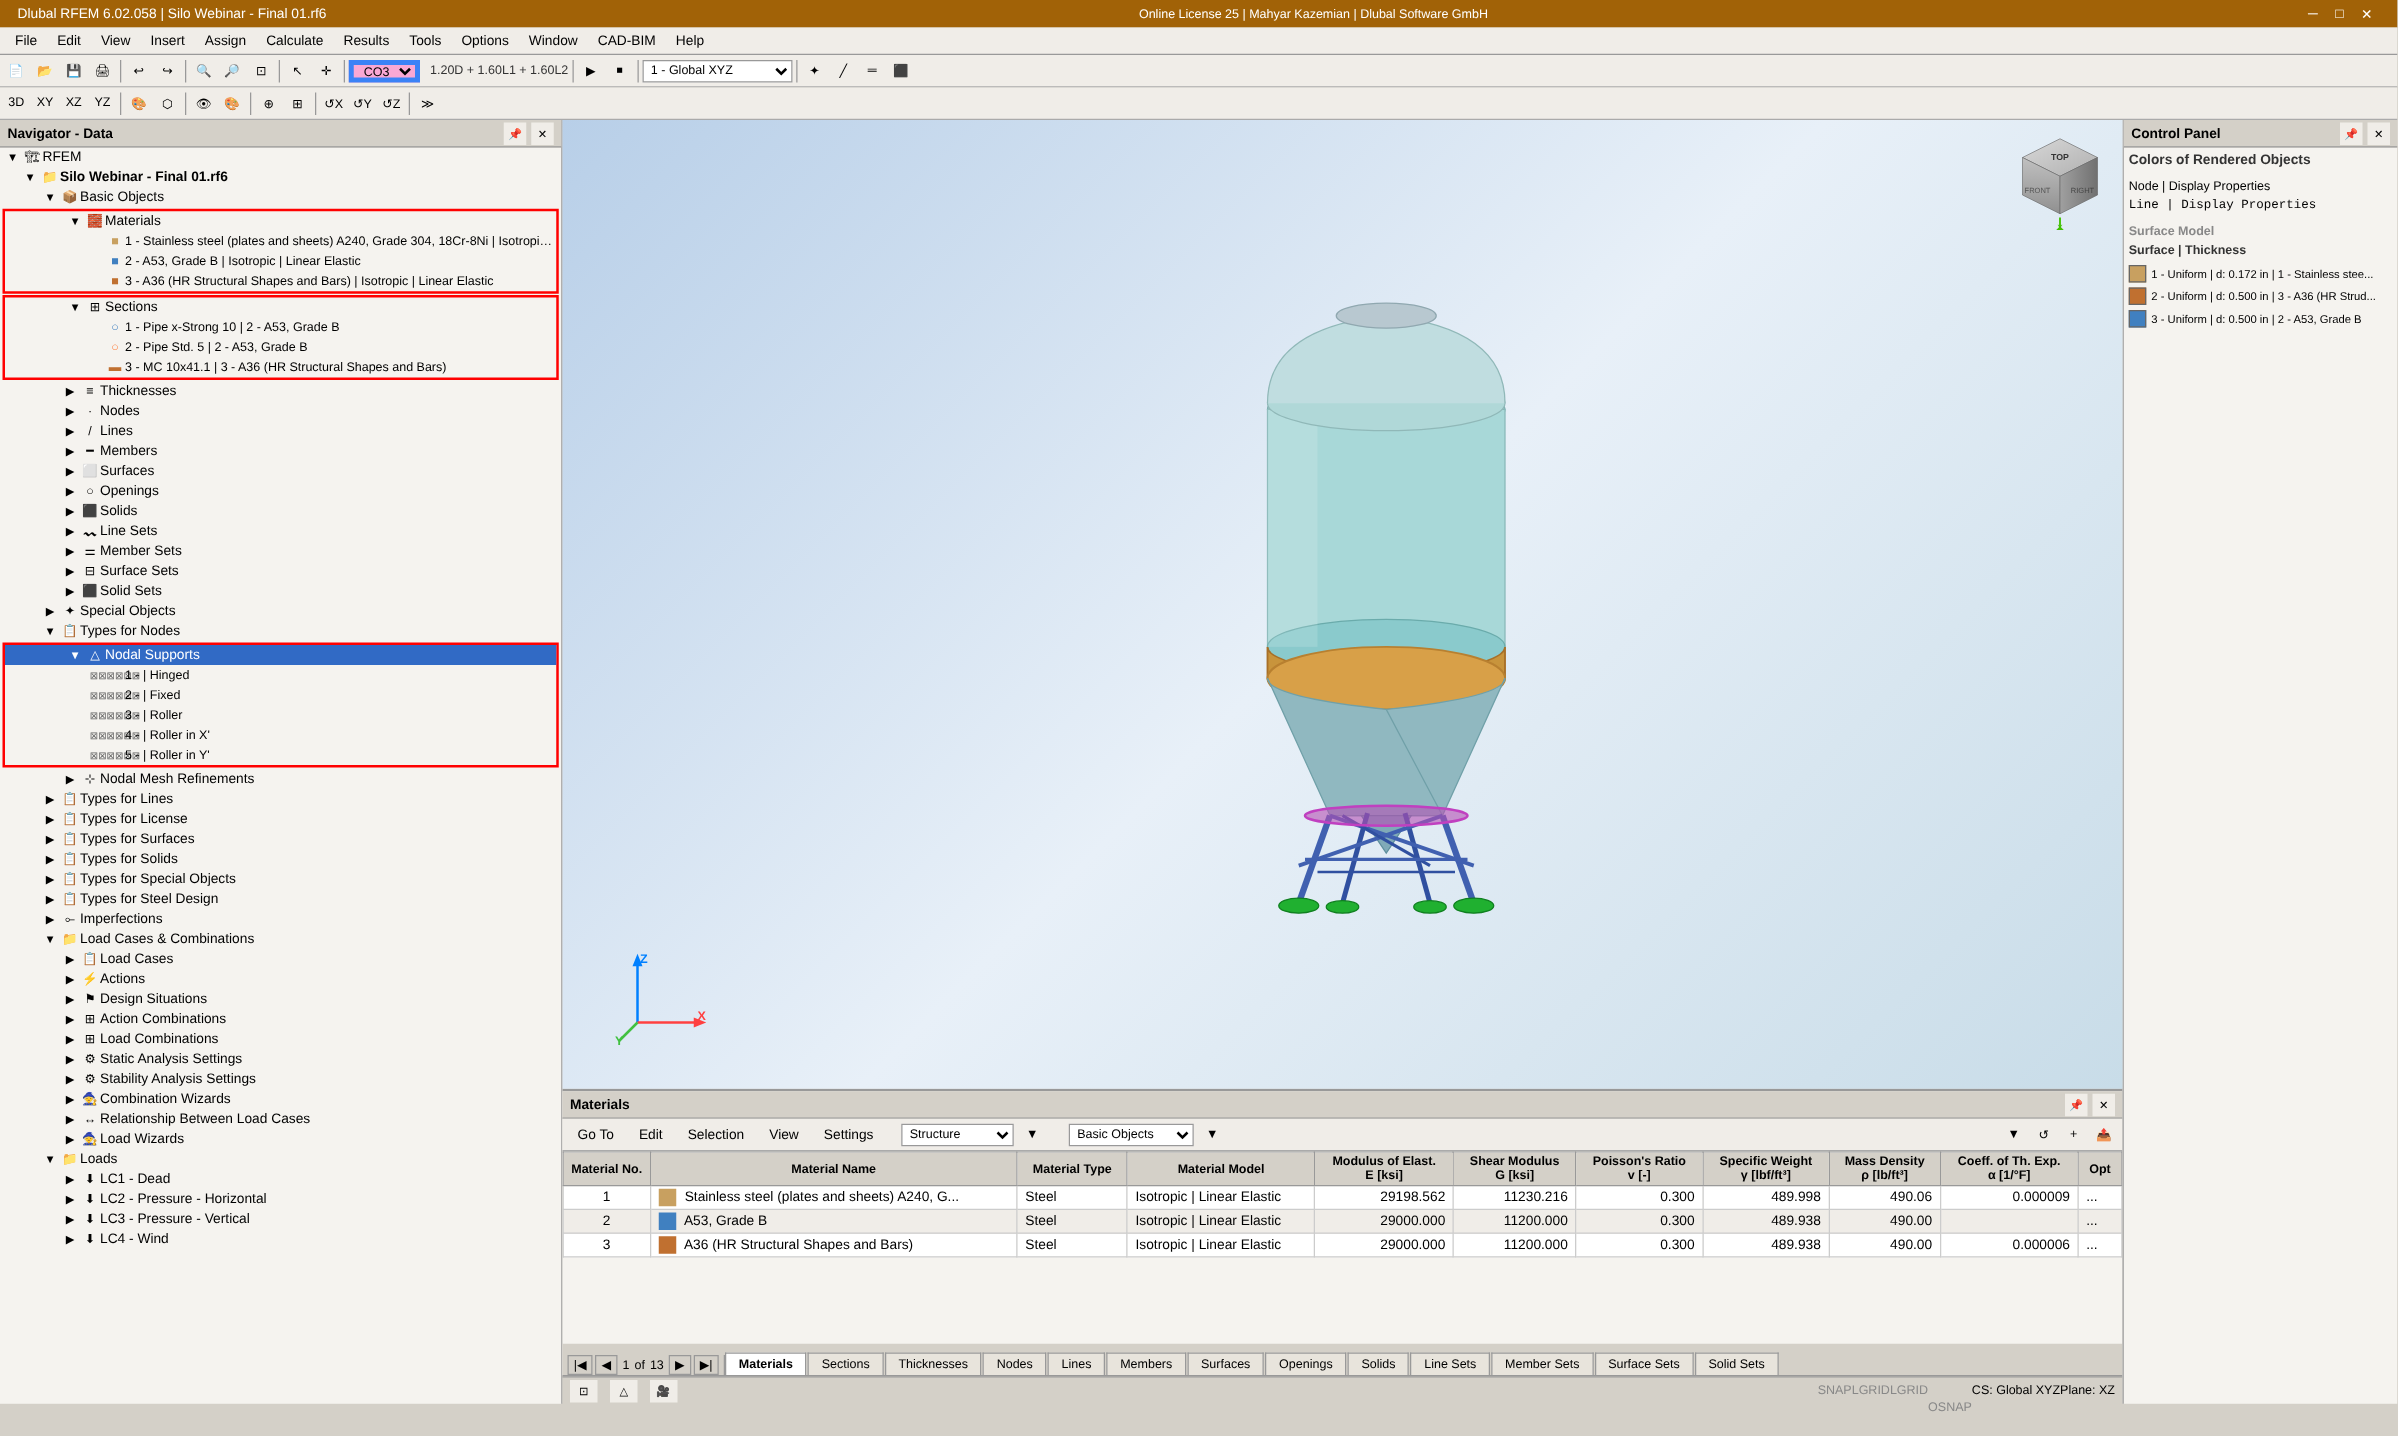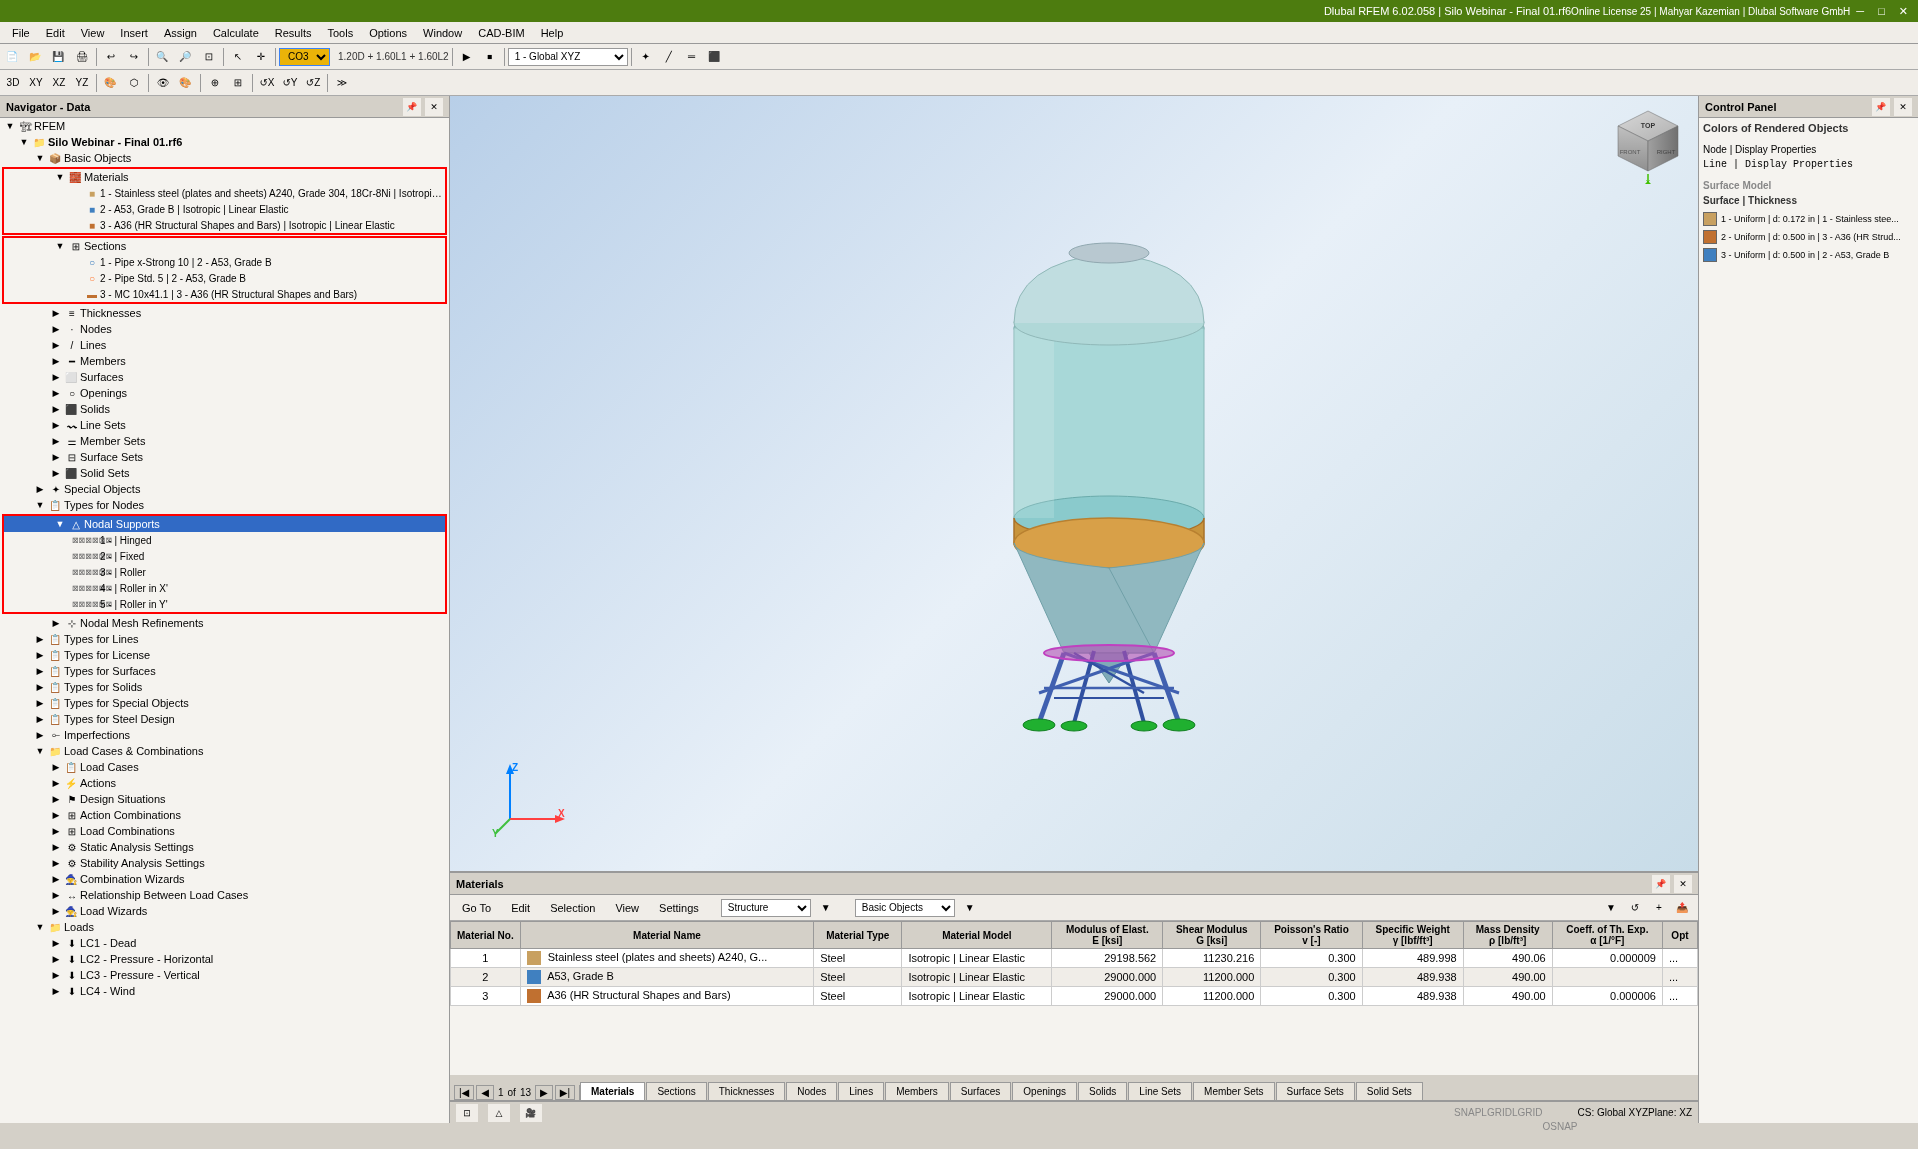--- a/index.html
+++ b/index.html
@@ -1,19 +1,19 @@
 <!DOCTYPE html>
 <html><head>
   <meta charset="utf-8">
   <style>
     * { margin: 0; padding: 0; box-sizing: border-box; }
     body { font-family: 'Segoe UI', Arial, sans-serif; font-size: 11px; background: #d4d0c8; overflow: hidden; width: 1918px; height: 1149px; }
     
     
-    #titlebar { background: #4d7c0f; color: white; height: 22px; display: flex; align-items: center; justify-content: flex-end; padding: 0 4px; font-size: 11px; }
+    #titlebar { background: #a16207; color: white; height: 22px; display: flex; align-items: center; justify-content: space-between; padding: 0 14px; font-size: 11px; }
     #titlebar .win-controls { display: flex; gap: 2px; }
     #titlebar .win-btn { background: none; border: none; color: white; cursor: pointer; font-size: 11px; padding: 0 6px; height: 20px; }
     
     
     #menubar { background: #f0ede8; height: 22px; display: flex; align-items: center; padding: 0 4px; border-bottom: 1px solid #999; font-size: 11px; }
     .menu-item { padding: 2px 8px; cursor: pointer; }
     
     
     .toolbar { background: #f0ede8; height: 26px; display: flex; align-items: center; padding: 0 2px; border-bottom: 1px solid #aaa; gap: 1px; flex-wrap: wrap; overflow: hidden; }
     .tb-btn { background: #f0ede8; border: 1px solid transparent; cursor: pointer; padding: 1px 2px; height: 22px; min-width: 22px; display: flex; align-items: center; justify-content: center; font-size: 10px; }
@@ -87,21 +87,21 @@
     #model-container { position: absolute; top: 50%; left: 50%; transform: translate(-40%, -50%); }
     
     
     #axis-indicator { position: absolute; bottom: 30px; left: 40px; }
     
     
     #cube { position: absolute; top: 10px; right: 10px; }
     
     
     .lc-area { display: flex; align-items: center; gap: 4px; }
-    .lc-combo { height: 18px; font-size: 10px; border: 1px solid #3b82f6; background: #eab308; padding: 0 4px; }
+    .lc-combo { height: 18px; font-size: 10px; border: 4px solid #3b82f6; background: #f9a8d4; padding: 0 4px; }
     
     
     #page-nav { display: flex; align-items: center; gap: 4px; }
     .page-nav-btn { background: none; border: 1px solid #999; padding: 1px 4px; cursor: pointer; font-size: 10px; }
     
     
     .global-xyz { display: flex; align-items: center; }
     .xyz-combo { height: 18px; font-size: 10px; border: 1px solid #999; background: #ffffff; padding: 0 2px; }
     
     .toolbar2 { background: #f0ede8; height: 26px; display: flex; align-items: center; padding: 0 2px; border-bottom: 1px solid #aaa; gap: 1px; overflow: hidden; }

